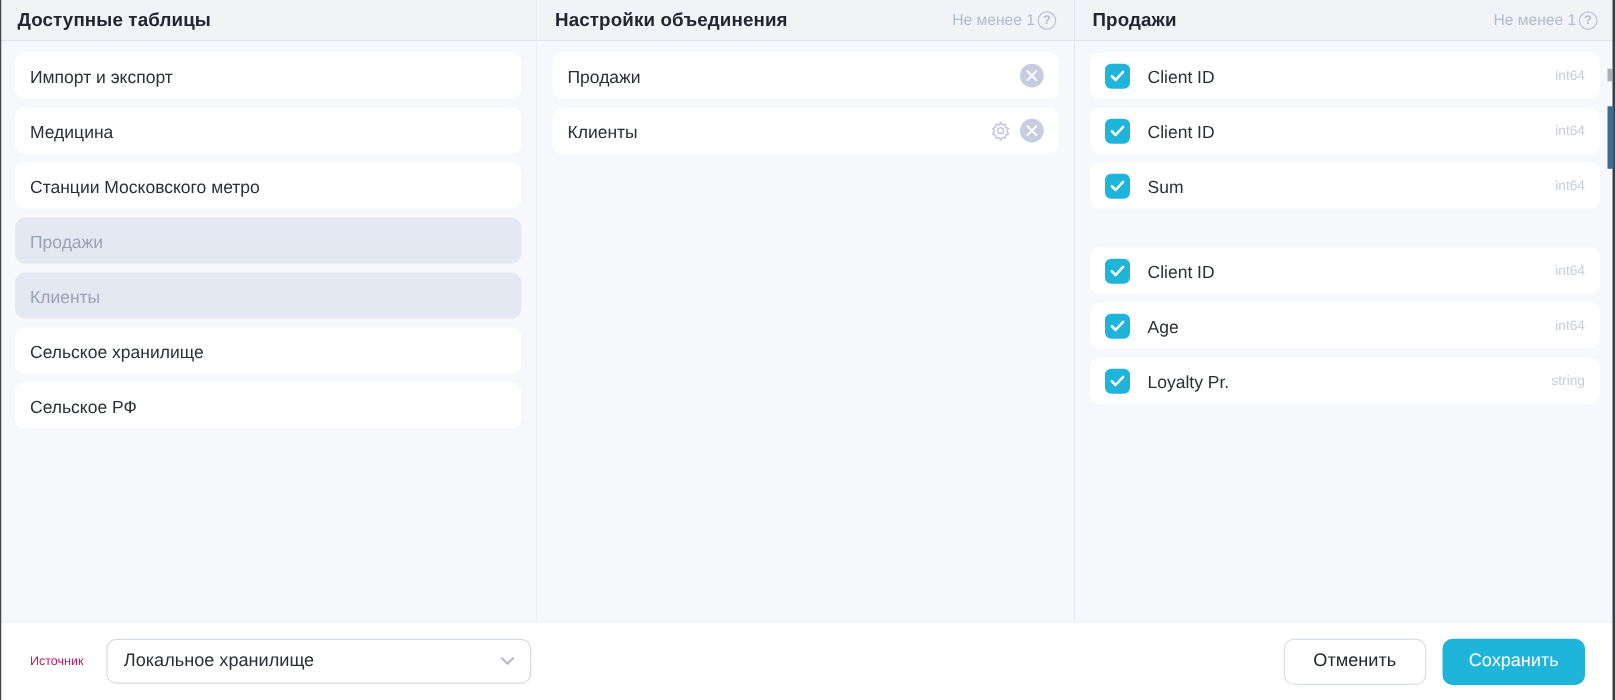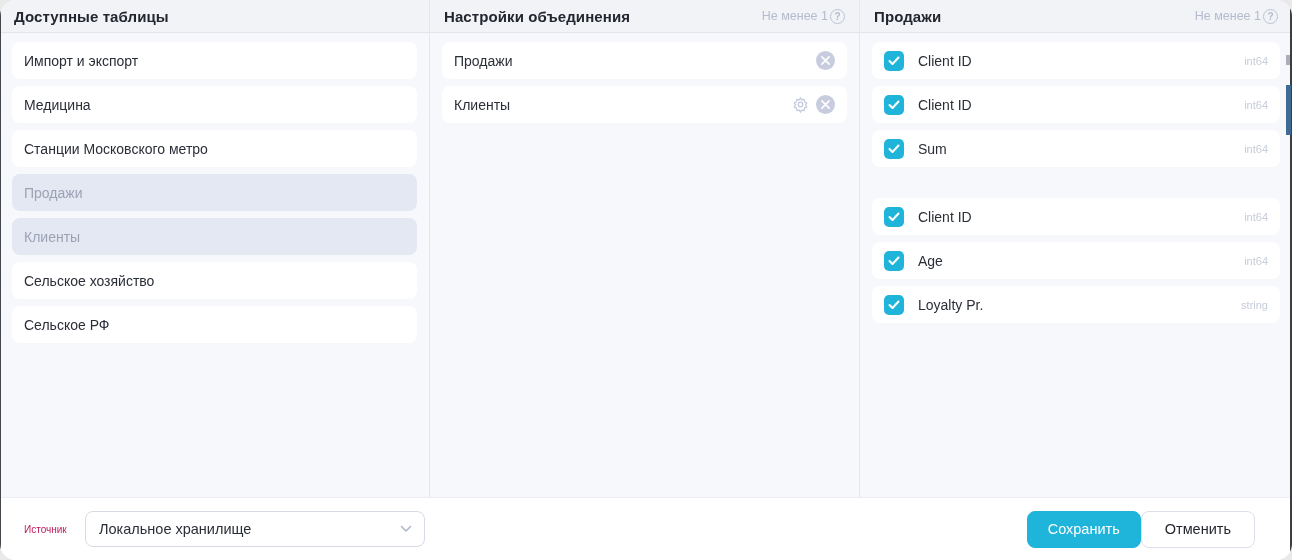--- a/index.html
+++ b/index.html
@@ -1,21 +1,20 @@
 <!DOCTYPE html>
 <html><head>
 <meta charset="utf-8">
 <style>
   * { margin:0; padding:0; box-sizing:border-box; }
   html,body { background:#e9e9e9; }
   body { font-family:"Liberation Sans", sans-serif; }
   .window {
     position:relative; width:1292px; height:560px; background:#fff;
     overflow:hidden;
-    border-radius:16px;
   }
   .edge-left { position:absolute; left:0; top:0; width:1px; height:100%; background:#43464b; z-index:9; }
   .edge-right { position:absolute; right:0; top:0; width:2px; height:100%; background:#3b3e42; z-index:9; }
   .scroll-thumb { position:absolute; right:1px; top:85px; width:5px; height:50px; background:#3f6a92; z-index:10; }
   .scroll-marks { position:absolute; right:2px; top:55px; width:4px; height:10px; background:#8a8f98; opacity:.7; z-index:10; }
 
   .panels { position:absolute; left:0; top:0; right:0; height:497px; display:flex; }
   .panel { display:flex; flex-direction:column; }
   .panel.tables, .panel.joins { width:430px; border-right:1px solid #e3e6ee; }
   .panel.columns { flex:1; }
@@ -85,21 +84,21 @@
     <div class="panel tables">
       <div class="panel-header">
         <span class="panel-title">Доступные таблицы</span>
       </div>
       <div class="panel-body">
         <div class="card">Импорт и экспорт</div>
         <div class="card">Медицина</div>
         <div class="card">Станции Московского метро</div>
         <div class="card selected">Продажи</div>
         <div class="card selected">Клиенты</div>
-        <div class="card">Сельское хозяйство</div>
+        <div class="card">Сельское хранилище</div>
         <div class="card">Сельское РФ</div>
       </div>
     </div>
 
     <div class="panel joins">
       <div class="panel-header">
         <span class="panel-title">Настройки объединения</span>
         <span class="hdr-badge">
           <span>Не менее 1</span>
           <span class="q-icon">?</span>
@@ -209,21 +208,21 @@
     <span class="src-label">Источник</span>
     <div class="select">
       <span>Локальное хранилище</span>
       <span style="display:flex;">
         <svg width="12" height="8" viewBox="0 0 12 8">
             <path d="M1.5 1.5 L6 6 L10.5 1.5" stroke="#b0b7c6" stroke-width="1.6" fill="none" stroke-linecap="round" stroke-linejoin="round"></path>
           </svg>
       </span>
     </div>
     <div class="spacer"></div>
+    <button class="btn cancel">Отменить</button>
     <button class="btn save">Сохранить</button>
-    <button class="btn cancel">Отменить</button>
   </div>
 
   <div class="edge-left"></div>
   <div class="edge-right"></div>
   <div class="scroll-marks"></div>
   <div class="scroll-thumb"></div>
 </div>
 
 </body></html>

